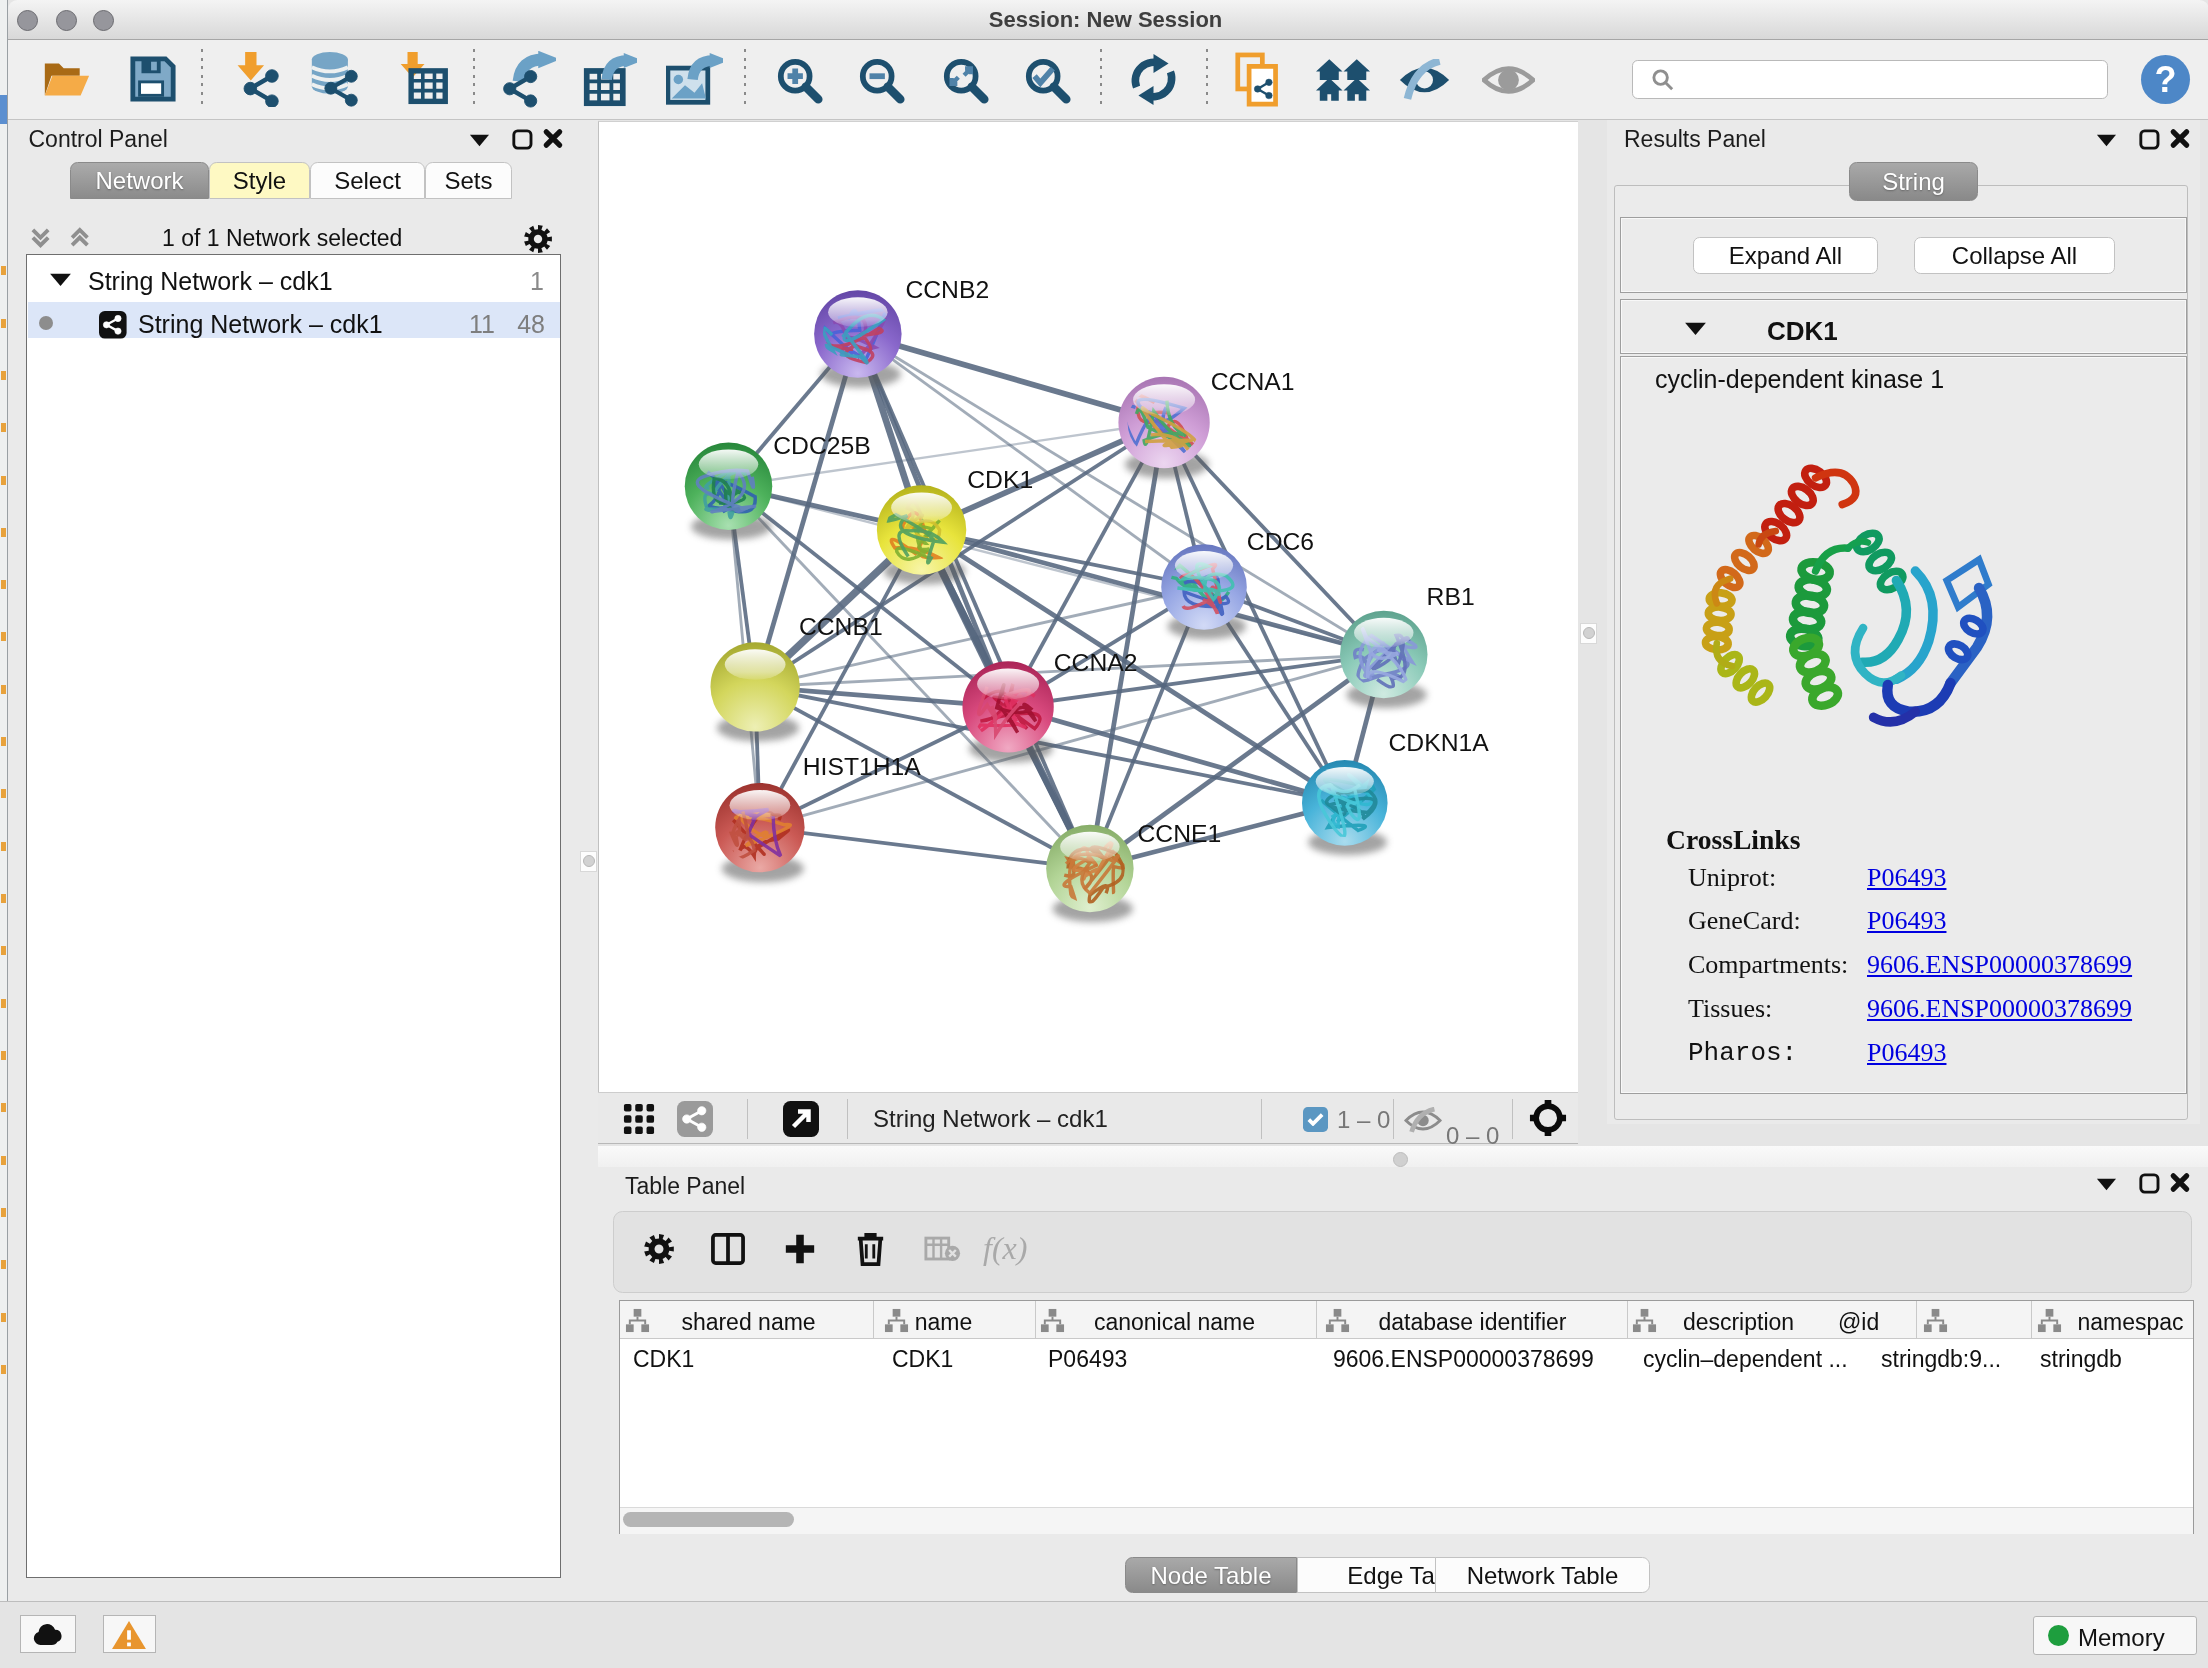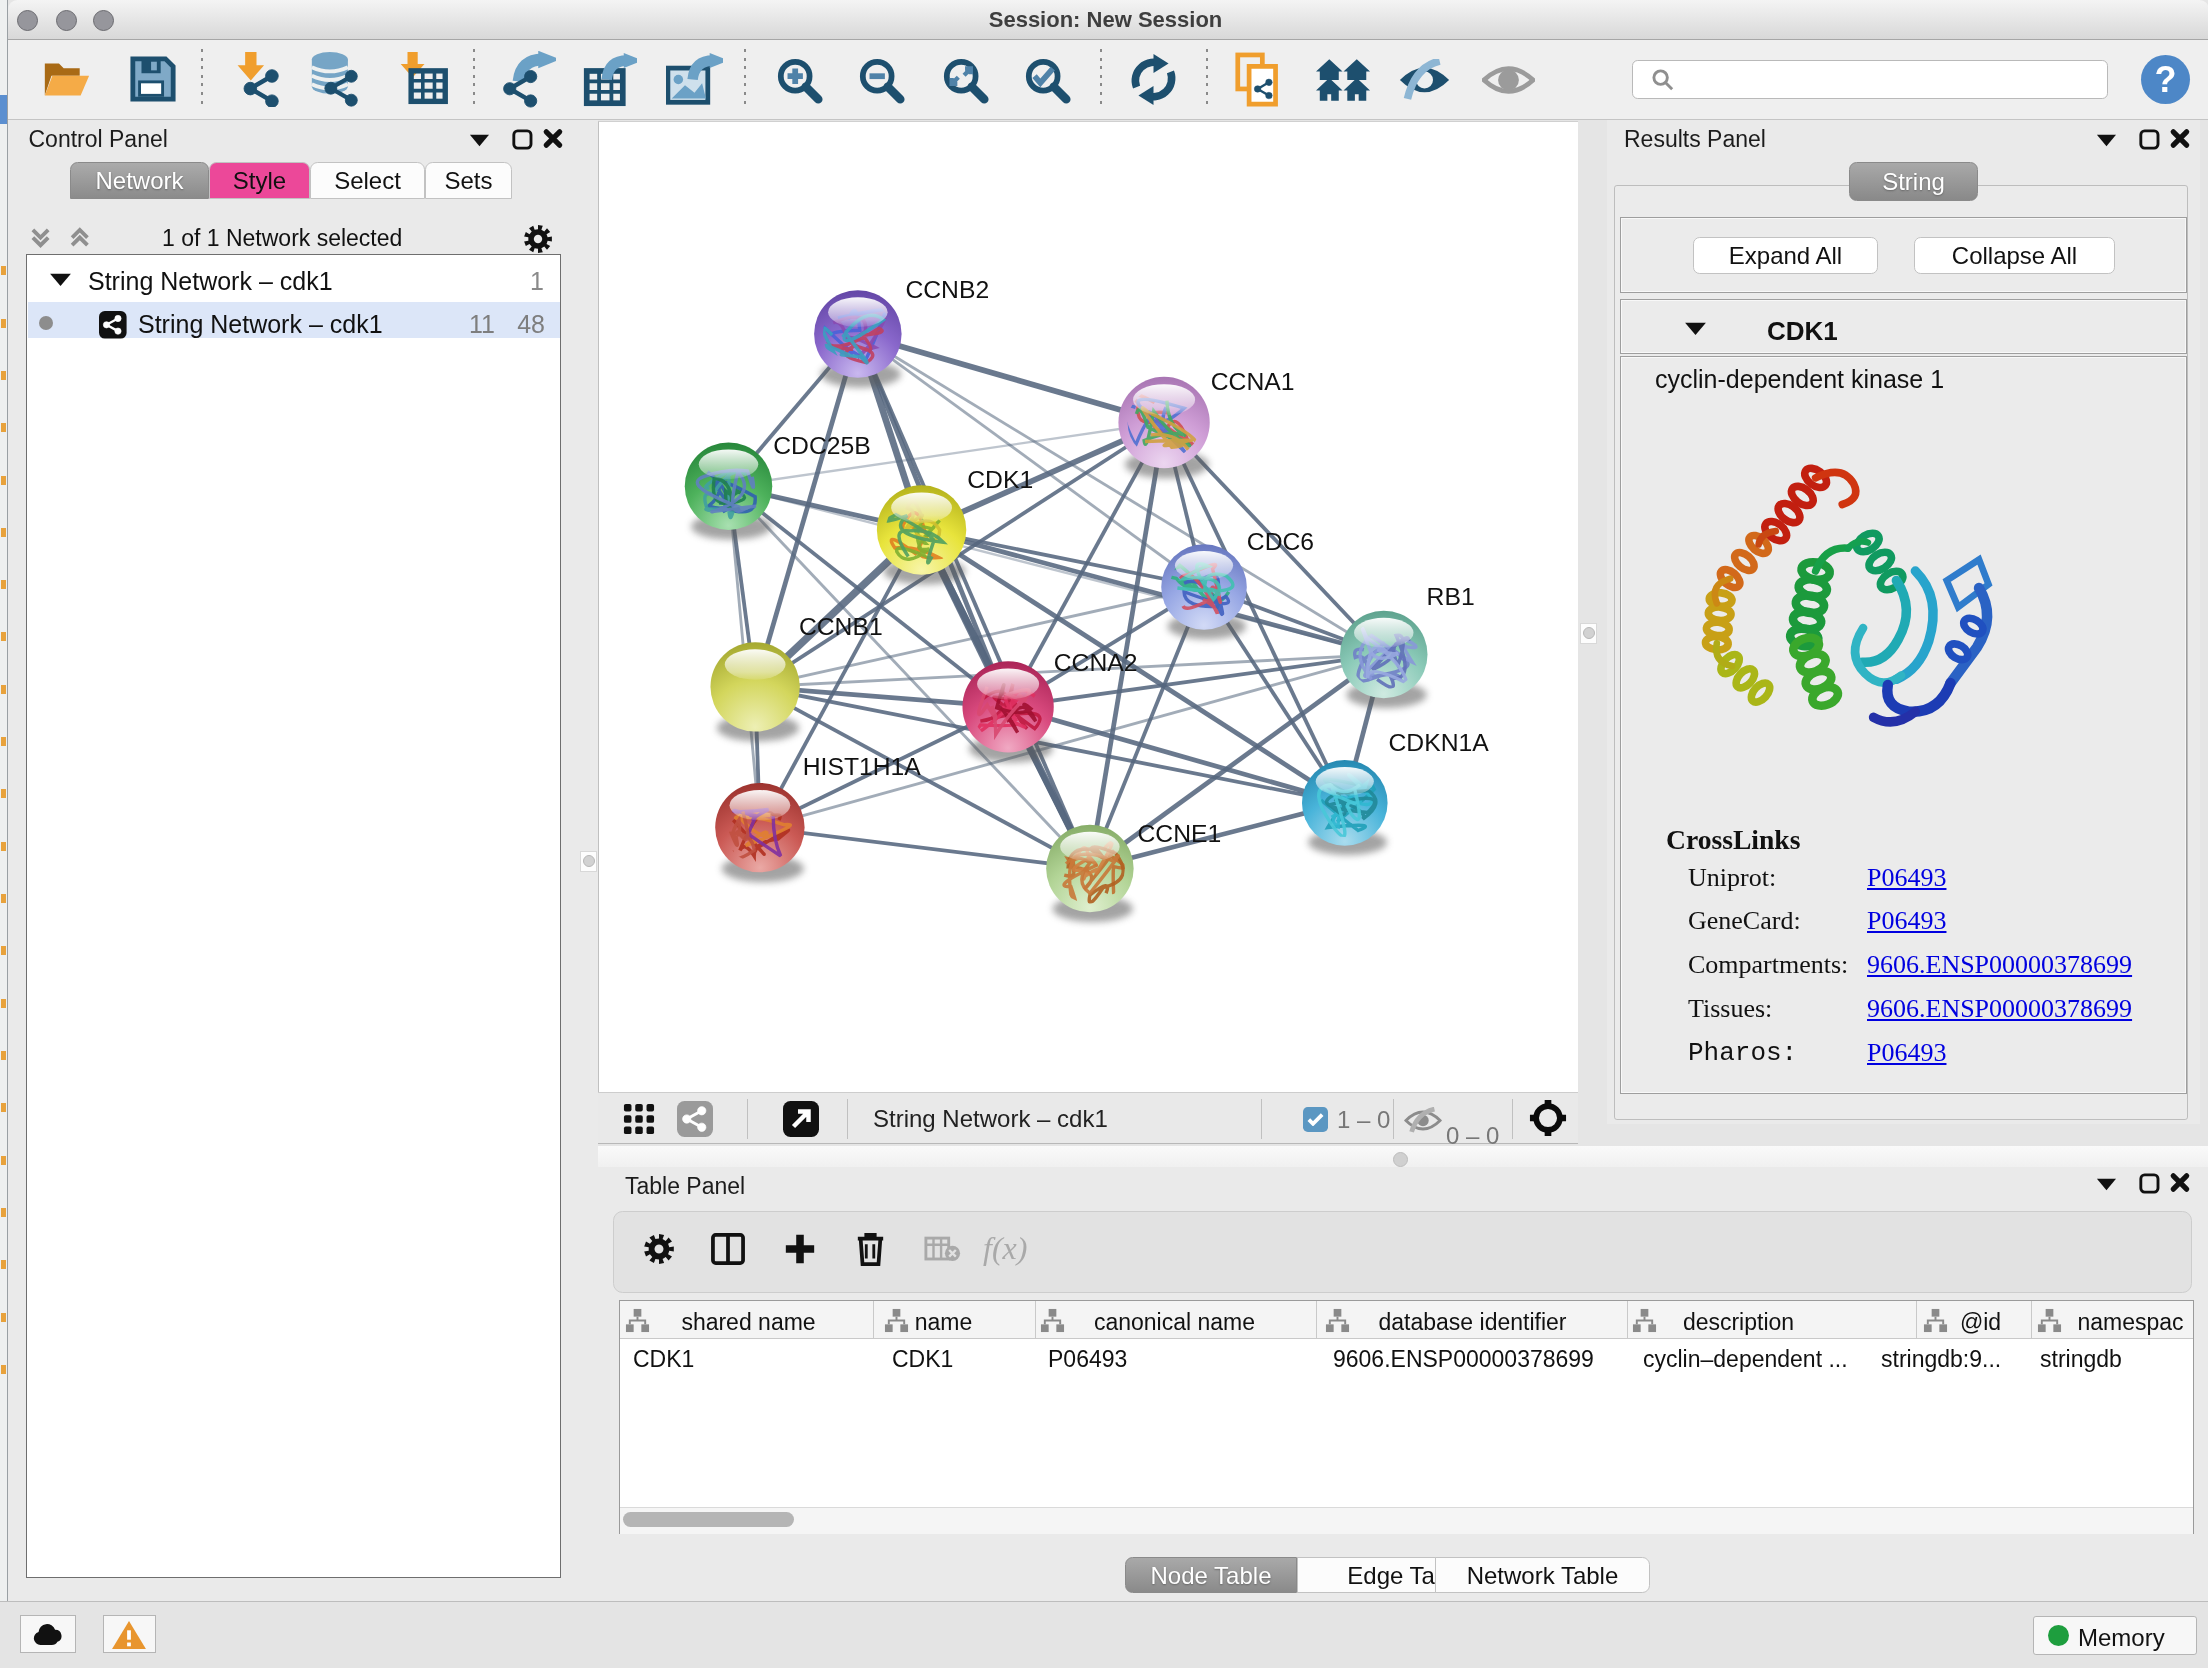--- a/index.html
+++ b/index.html
@@ -178,21 +178,21 @@
   </svg>
 <div class="abs" style="left:2141px;top:55px;width:49px;height:49px;border-radius:50%;background:#4d87c7;color:#fff;font-size:36px;font-weight:bold;text-align:center;line-height:49px">?</div>
 <div class="abs" style="left:7.6px;top:120px;width:590px;height:1481px;background:#eaeaea"></div>
 <div class="abs ptitle" style="left:28.5px;top:126px">Control Panel</div>
 <svg class="abs" style="left:468px;top:128px" width="105" height="23" viewBox="0 0 110 24">
     <path d="M2 7 L22 7 L12 19 Z" fill="#111"></path>
     <rect x="48" y="3" width="18" height="18" rx="4" fill="none" stroke="#111" stroke-width="3"></rect>
     <path d="M82 4 L96 18 M96 4 L82 18" stroke="#111" stroke-width="5.5" stroke-linecap="round"></path>
   </svg>
 <div class="abs" style="left:70px;top:162px;width:139px;height:37px;background:linear-gradient(#ababab,#8b8b8b);border:1px solid #8a8a8a;border-radius:7.6px 7.6px 0 0;color:#fff;font-size:24px;text-align:center;line-height:36px;text-shadow:0 1px 1.9px #666">Network</div>
-<div class="abs" style="left:209px;top:162px;width:101px;height:37px;background:#ec4899;border:1px solid #c2c2c2;border-radius:7.6px 7.6px 0 0;color:#111;font-size:24px;text-align:center;line-height:36px">Style</div>
+<div class="abs" style="left:209px;top:162px;width:101px;height:37px;background:#fef9c3;border:1px solid #c2c2c2;border-radius:7.6px 7.6px 0 0;color:#111;font-size:24px;text-align:center;line-height:36px">Style</div>
 <div class="abs" style="left:310px;top:162px;width:115px;height:37px;background:#fcfcfc;border:1px solid #c2c2c2;border-radius:7.6px 7.6px 0 0;color:#111;font-size:24px;text-align:center;line-height:36px">Select</div>
 <div class="abs" style="left:425px;top:162px;width:87px;height:37px;background:#fcfcfc;border:1px solid #c2c2c2;border-radius:7.6px 7.6px 0 0;color:#111;font-size:24px;text-align:center;line-height:36px">Sets</div>
 <svg class="abs" style="left:30px;top:226px" width="67" height="25" viewBox="0 0 70 26">
 <g fill="none" stroke="#8f8f8f" stroke-width="4">
       <path d="M3 4 l8 8 8 -8 M3 12 l8 8 8 -8"></path>
       <path d="M44 12 l8 -8 8 8 M44 20 l8 -8 8 8"></path>
     </g>
   </svg>
 <div class="abs" style="left:162px;top:225px;width:285px;font-size:23px;color:#111;white-space:nowrap">1 of 1 Network selected</div>
 <svg class="abs" style="left:523px;top:224px" width="30" height="30" viewBox="0 0 32 32">
@@ -687,21 +687,21 @@
   </svg>
 <div class="abs" style="left:1596px;top:1309px;width:285px;font-size:23px;color:#111;text-align:center">description</div>
 <svg class="abs" style="left:1923px;top:1308px" width="25" height="25" viewBox="0 0 26 26">
     <g fill="#8a8a8a">
       <rect x="9" y="1" width="8" height="8"></rect>
       <rect x="1" y="17" width="8" height="8"></rect>
       <rect x="17" y="17" width="8" height="8"></rect>
       <path d="M13 9 v4 M5 17 v-4 h16 v4" stroke="#8a8a8a" stroke-width="2" fill="none"></path>
     </g>
   </svg>
-<div class="abs" style="left:1838px;top:1309px;width:285px;font-size:23px;color:#111;text-align:center">@id</div>
+<div class="abs" style="left:1838px;top:1309px;width:285px;font-size:23px;color:#111;text-align:left">@id</div>
 <svg class="abs" style="left:2037px;top:1308px" width="25" height="25" viewBox="0 0 26 26">
     <g fill="#8a8a8a">
       <rect x="9" y="1" width="8" height="8"></rect>
       <rect x="1" y="17" width="8" height="8"></rect>
       <rect x="17" y="17" width="8" height="8"></rect>
       <path d="M13 9 v4 M5 17 v-4 h16 v4" stroke="#8a8a8a" stroke-width="2" fill="none"></path>
     </g>
   </svg>
 <div class="abs" style="left:1988px;top:1309px;width:285px;font-size:23px;color:#111;text-align:center">namespac</div>
 <div class="abs" style="left:633px;top:1346px;font-size:23px;color:#111">CDK1</div>

